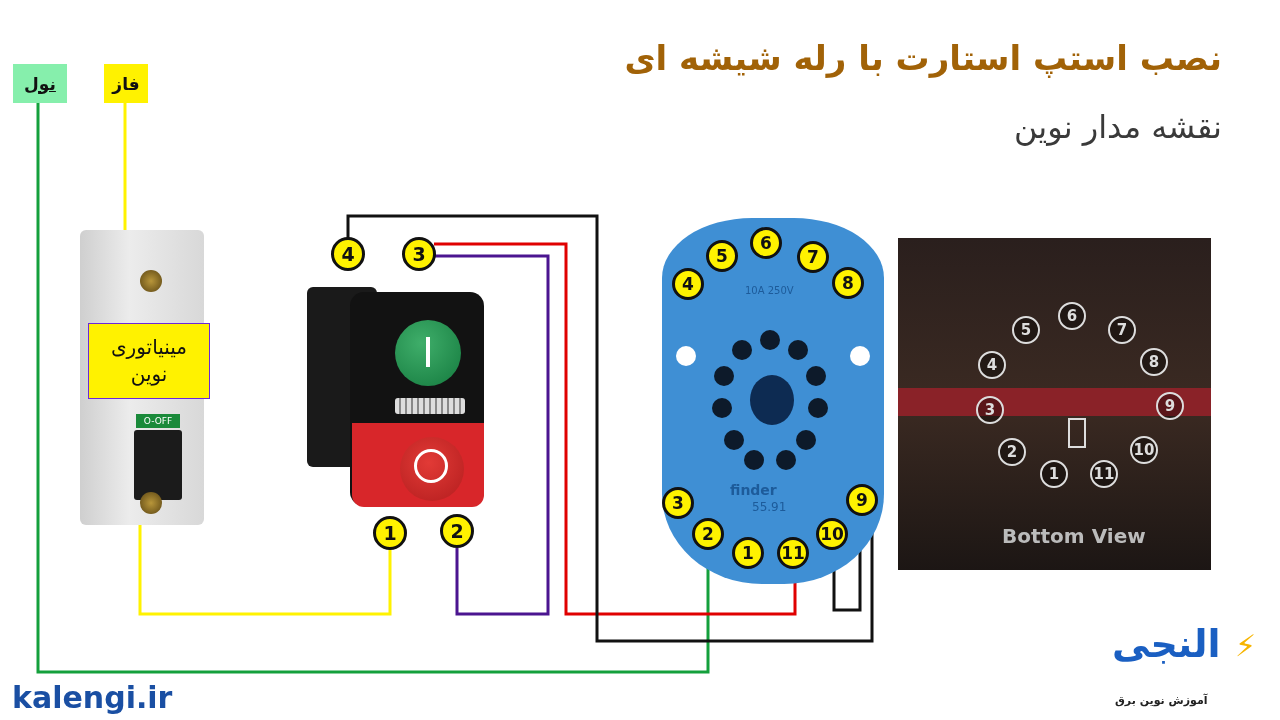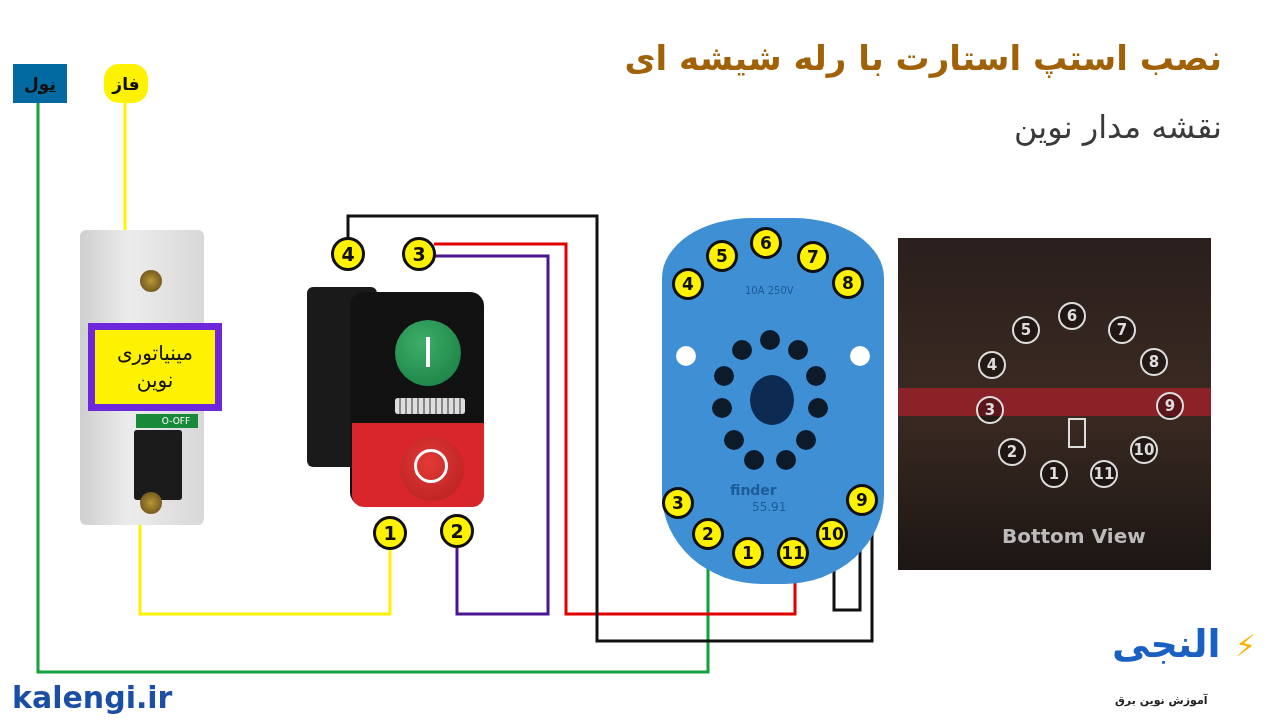--- a/index.html
+++ b/index.html
@@ -1,32 +1,32 @@
 <!DOCTYPE html>
 <html><head>
 <meta charset="utf-8">
 <style>
   html, body { margin:0; padding:0; }
   body { width:1280px; height:720px; background:#ffffff; position:relative; overflow:hidden; font-family:"DejaVu Sans", sans-serif; }
   .abs { position:absolute; }
   .title { right:58px; top:38px; font-size:34px; font-weight:bold; color:#a16207; direction:rtl; white-space:nowrap;margin-left:23px; }
   .subtitle { right:58px; top:108px; font-size:32px; color:#3a3a3a; direction:rtl; white-space:nowrap; }
   .tag { font-size:17px; font-weight:bold; color:#111; display:flex; align-items:center; justify-content:center; direction:rtl; }
-  .tag-neutral { left:13px; top:64px; width:54px; height:39px; background:#0369a1;text-decoration:underline; }
-  .tag-phase { left:104px; top:64px; width:44px; height:39px; background:#fff200;border-radius:15px; }
+  .tag-neutral { left:13px; top:64px; width:54px; height:39px; background:#86efac;text-decoration:underline; }
+  .tag-phase { left:104px; top:64px; width:44px; height:39px; background:#fff200; }
   svg.wires { position:absolute; left:0; top:0; }
   .badge { width:34px; height:34px; border-radius:50%; background:#fff200; border:3px solid #111; box-sizing:border-box;
            display:flex; align-items:center; justify-content:center; font-weight:bold; font-size:19px; color:#111; }
   .badge.sm { width:32px; height:32px; font-size:17px; }
   
   .breaker { left:80px; top:230px; width:124px; height:295px; background:linear-gradient(90deg,#cfcfcf,#ececec 40%,#d8d8d8); border-radius:6px; }
   .breaker .screw { position:absolute; width:22px; height:22px; border-radius:50%; background:radial-gradient(circle,#b8963a,#5a4412); left:60px; }
   .breaker .lever { position:absolute; left:54px; top:200px; width:48px; height:70px; background:#1b1b1b; border-radius:3px; }
-  .breaker .lever-label { position:absolute; left:56px; top:184px; width:44px; height:14px; background:#1a8a3a; color:#fff; font-size:9px; text-align:center; line-height:14px;padding-left:18px; }
-  .mcb-label { left:88px; top:323px; width:120px; height:74px; background:#fff200; border:7px solid #6d28d9; font-size:20px; color:#111;
+  .breaker .lever-label { position:absolute; left:56px; top:184px; width:44px; height:14px; background:#1a8a3a; color:#fff; font-size:9px; text-align:center; line-height:14px; }
+  .mcb-label { left:88px; top:323px; width:120px; height:74px; background:#fff200; border:1px solid #6d28d9; font-size:20px; color:#111;
                display:flex; flex-direction:column; align-items:center; justify-content:center; direction:rtl; line-height:1.35; }
   
   .pb-body { left:307px; top:287px; width:70px; height:180px; background:#1a1a1a; border-radius:6px; }
   .pb-face { left:350px; top:292px; width:134px; height:214px; background:#121212; border-radius:14px; }
   .pb-green { left:395px; top:320px; width:66px; height:66px; border-radius:50%; background:radial-gradient(circle at 40% 35%,#3fae6a,#147a3e); }
   .pb-green-mark { left:426px; top:337px; width:4px; height:30px; background:#fff; }
   .pb-lamp { left:395px; top:398px; width:70px; height:16px; background:repeating-linear-gradient(90deg,#ddd 0 4px,#888 4px 6px); border-radius:3px; }
   .pb-red { left:352px; top:423px; width:132px; height:84px; background:#d8262a; border-radius:0 0 12px 12px; }
   .pb-red-btn { left:400px; top:437px; width:64px; height:64px; border-radius:50%; background:radial-gradient(circle at 45% 40%,#e23a36,#b31d1e); }
   .pb-red-ring { left:414px; top:449px; width:34px; height:34px; border-radius:50%; border:3px solid #fff; box-sizing:border-box; }

